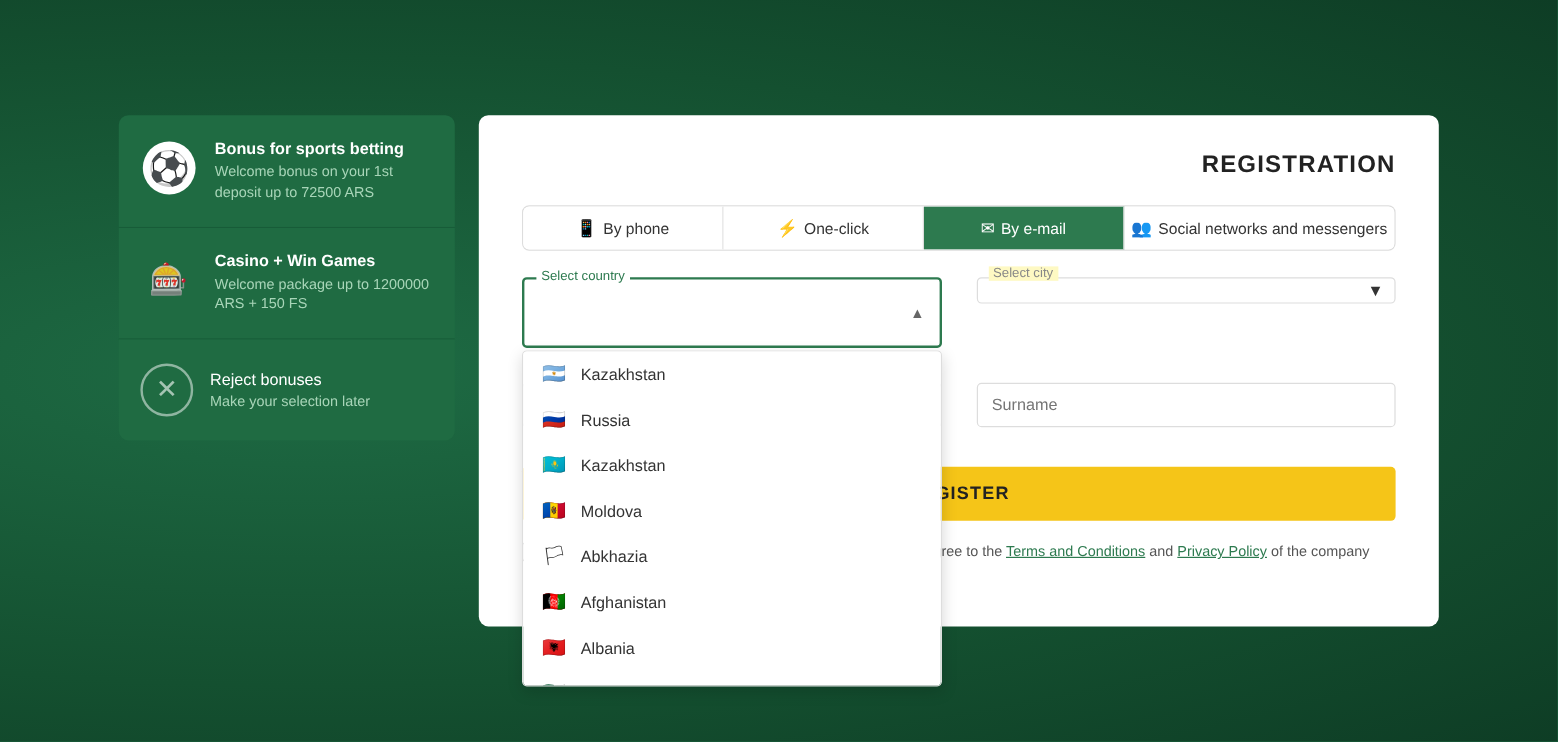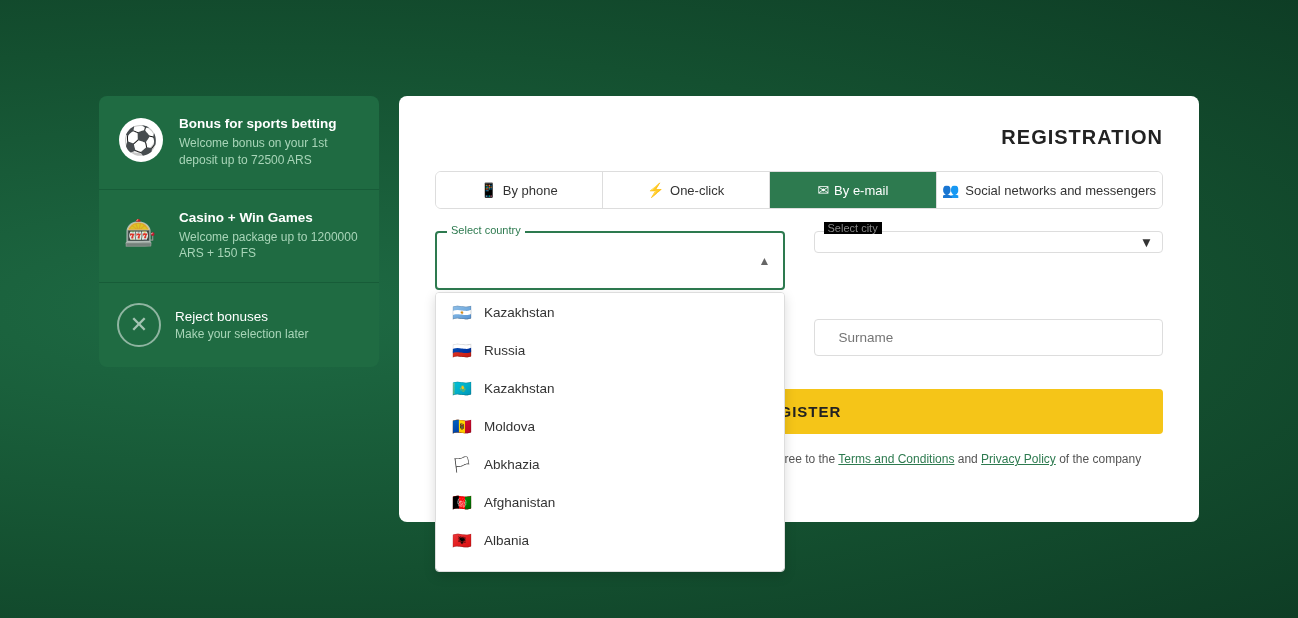--- a/index.html
+++ b/index.html
@@ -179,21 +179,21 @@
     .form-grid {
       display: grid;
       grid-template-columns: 1fr 1fr;
       gap: 29px;
     }
     .form-field {
       position: relative;
     }
     .form-field input, .form-field select {
       width: 100%;
-      padding: 10px 24px;
+      padding: 10px 12px;
       border: 1px solid #ddd;
       border-radius: 4px;
       font-size: 13.5px;
       color: #333;
       outline: none;
     }
     .select-arrow {
       position: absolute;
       right: 10px;
       top: 50%;
@@ -283,21 +283,21 @@
     }
 
     
     .city-select-wrap {
       position: relative;
     }
     .city-select-label {
       position: absolute;
       top: -9px;
       left: 10px;
-      background: #000000;
+      background: #fef9c3;
       padding: 0 4px;
       font-size: 11px;
       color: #888;
       z-index: 1;
     }
     .city-select-inner {
       border: 1px solid #ddd;
       border-radius: 4px;
       display: flex;
       align-items: center;

